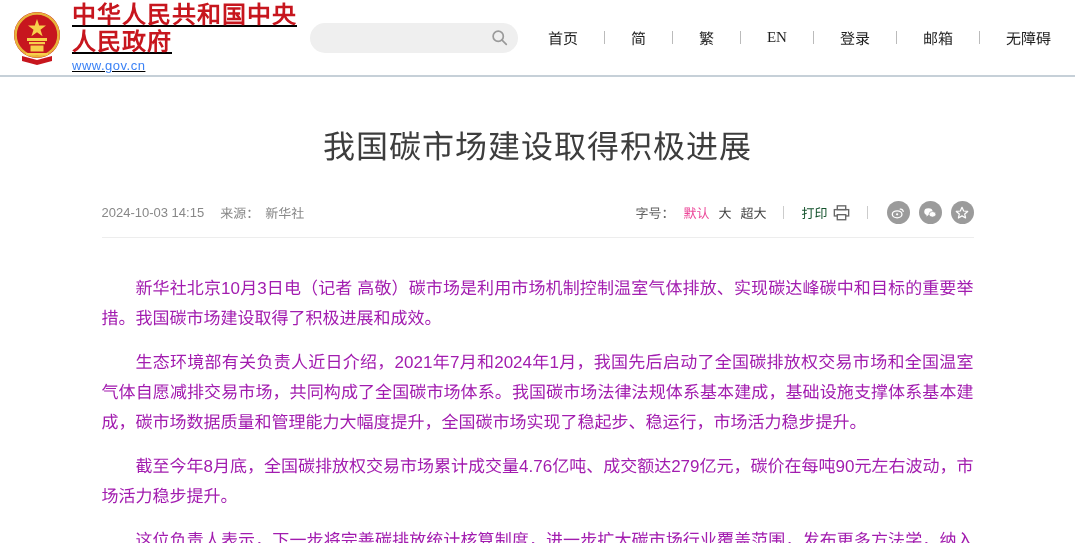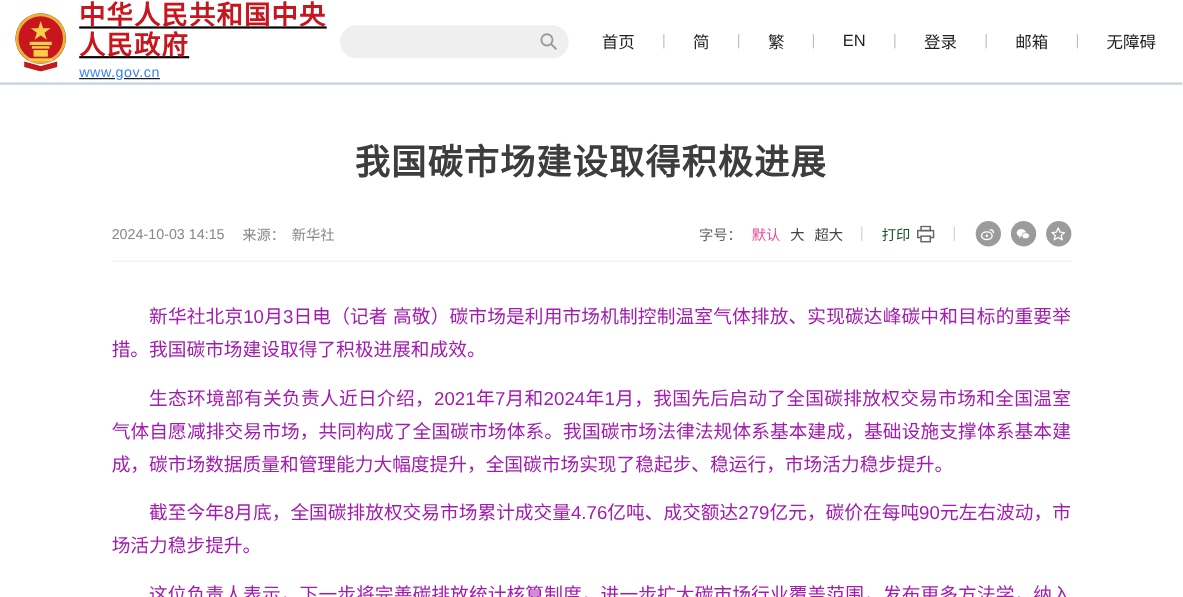--- a/index.html
+++ b/index.html
@@ -15,28 +15,28 @@
   .site-title { font-size:24px; font-weight:bold; color:#c7161e; letter-spacing:1px; line-height:1.1; }
   .site-url { font-size:13px; color:#3b82f6; margin-top:3px; letter-spacing:.5px; }
 
   .search-box { margin-left:auto; width:208px; height:30px; background:#efefef;
     border-radius:16px; display:flex; align-items:center; padding:0 10px 0 16px; }
   .search-input { flex:1; border:none; background:transparent; outline:none;
     font-size:13px; color:#333; min-width:0; }
   .search-icon { width:17px; height:17px; flex:0 0 auto; cursor:pointer; }
 
   .top-nav { display:flex; align-items:center; margin-left:30px; gap:26px;
-    font-size:15px; color:#1f1f1f; white-space:nowrap; }
+    font-size:15px; color:#1f1f1f; white-space:nowrap;font-family:Liberation Serif, serif; }
   .top-nav a { color:#1f1f1f; text-decoration:none; cursor:pointer; }
   .nav-sep { width:1px; height:13px; background:#bbb; }
 
   
   .container { width:872px; margin:0 auto; }
   .article-title { margin-top:44px; text-align:center; font-size:32px;
-    font-weight:700; color:#3d3d3d; letter-spacing:1px; }
+    font-weight:400; color:#3d3d3d; letter-spacing:1px; }
 
   .meta-row { margin-top:34px; display:flex; align-items:center;
     justify-content:space-between; padding-bottom:13px; border-bottom:1px solid #ededed;
     font-size:13px; color:#888;gap:16px; }
   .meta-left { display:flex; align-items:center; gap:6px; }
   .meta-src-label { margin-left:10px;font-family:Liberation Mono, monospace; }
 
   .toolbar { display:flex; align-items:center; gap:9px; color:#666; }
   .fs-default { color:#ec4899; font-weight:normal; cursor:pointer; }
   .fs-opt { color:#444; cursor:pointer; }

